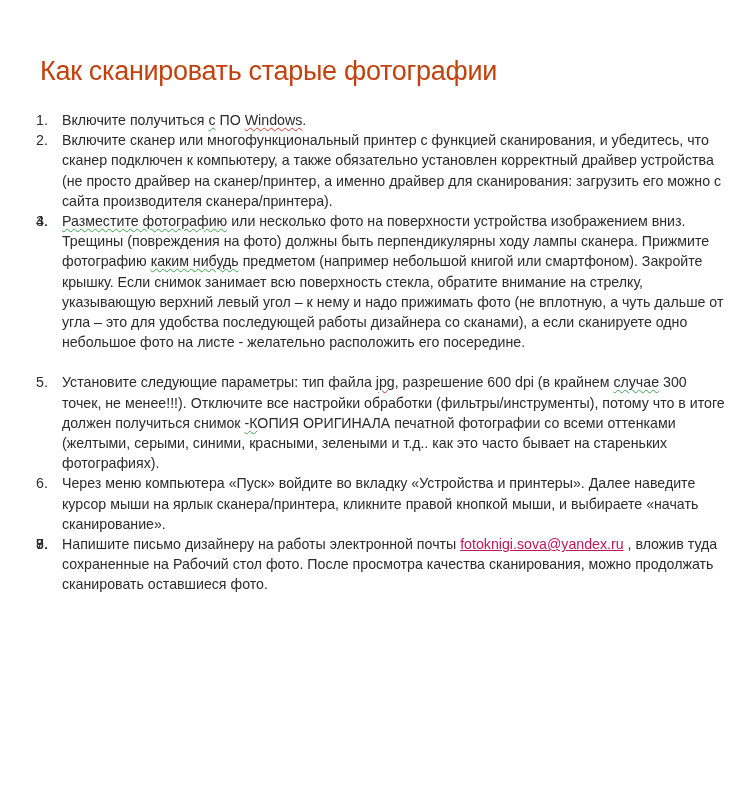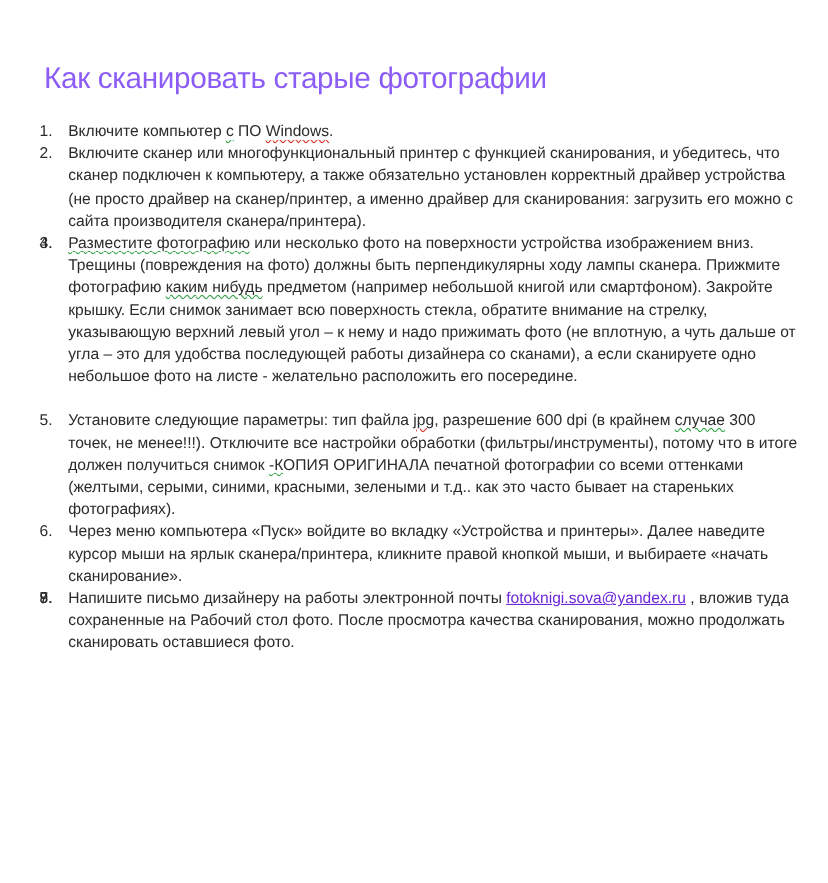--- a/index.html
+++ b/index.html
@@ -1,40 +1,40 @@
 <!DOCTYPE html>
 <html><head>
 <meta charset="utf-8">
 <style>
   html, body { margin: 0; padding: 0; background: #ffffff; }
   body { width: 753px; height: 803px; overflow: hidden; position: relative;
          font-family: "Liberation Sans", "DejaVu Sans", sans-serif; color: #2b2b2b; }
   .page { position: absolute; left: 0; top: 0; width: 753px; height: 803px; }
   .title { position: absolute; left: 40px; top: 56px; font-size: 27px; font-weight: normal;
-           color: #8b5cf6; letter-spacing: -0.3px; margin: 0; }
+           color: #c2410c; letter-spacing: -0.3px; margin: 0; }
   ol.steps { position: absolute; left: 28px; top: 110px; width: 700px; margin: 0; padding: 0;
              list-style: none; font-size: 14.2px; line-height: 20.2px; }
   ol.steps li { position: relative; padding-left: 34px; margin: 0; }
   ol.steps li .num { position: absolute; left: 8px; top: 0; }
   ol.steps li.gap { margin-top: 20px; }
   .txt { display: inline; }
   .spell-red { text-decoration: underline wavy #d9342b; text-decoration-thickness: 1px; text-underline-offset: 2px; }
   .spell-green { text-decoration: underline wavy #3aa64c; text-decoration-thickness: 1px; text-underline-offset: 2px; }
-  a.email { color: #6d28d9; text-decoration: underline; }
+  a.email { color: #be185d; text-decoration: underline; }
 </style>
 </head>
 <body>
 
 <div class="page">
   <h1 class="title">Как сканировать старые фотографии</h1>
 
   <ol class="steps">
     <li>
       <span class="num">1.</span>
-      <span class="txt"><span>Включите компьютер </span><span class="spell-green">с</span><span> ПО </span><span class="spell-red">Windows</span><span>.</span></span>
+      <span class="txt"><span>Включите получиться </span><span class="spell-green">с</span><span> ПО </span><span class="spell-red">Windows</span><span>.</span></span>
     </li>
     <li>
       <span class="num">2.</span>
       <span class="txt">Включите сканер или многофункциональный принтер с функцией сканирования, и убедитесь, что сканер подключен к компьютеру, а также обязательно установлен корректный драйвер устройства (не просто драйвер на сканер/принтер, а именно драйвер для сканирования: загрузить его можно с сайта производителя сканера/принтера).</span>
     </li>
     <li>
       <span class="num">3.</span>
     </li>
     <li>
       <span class="num">4.</span>

